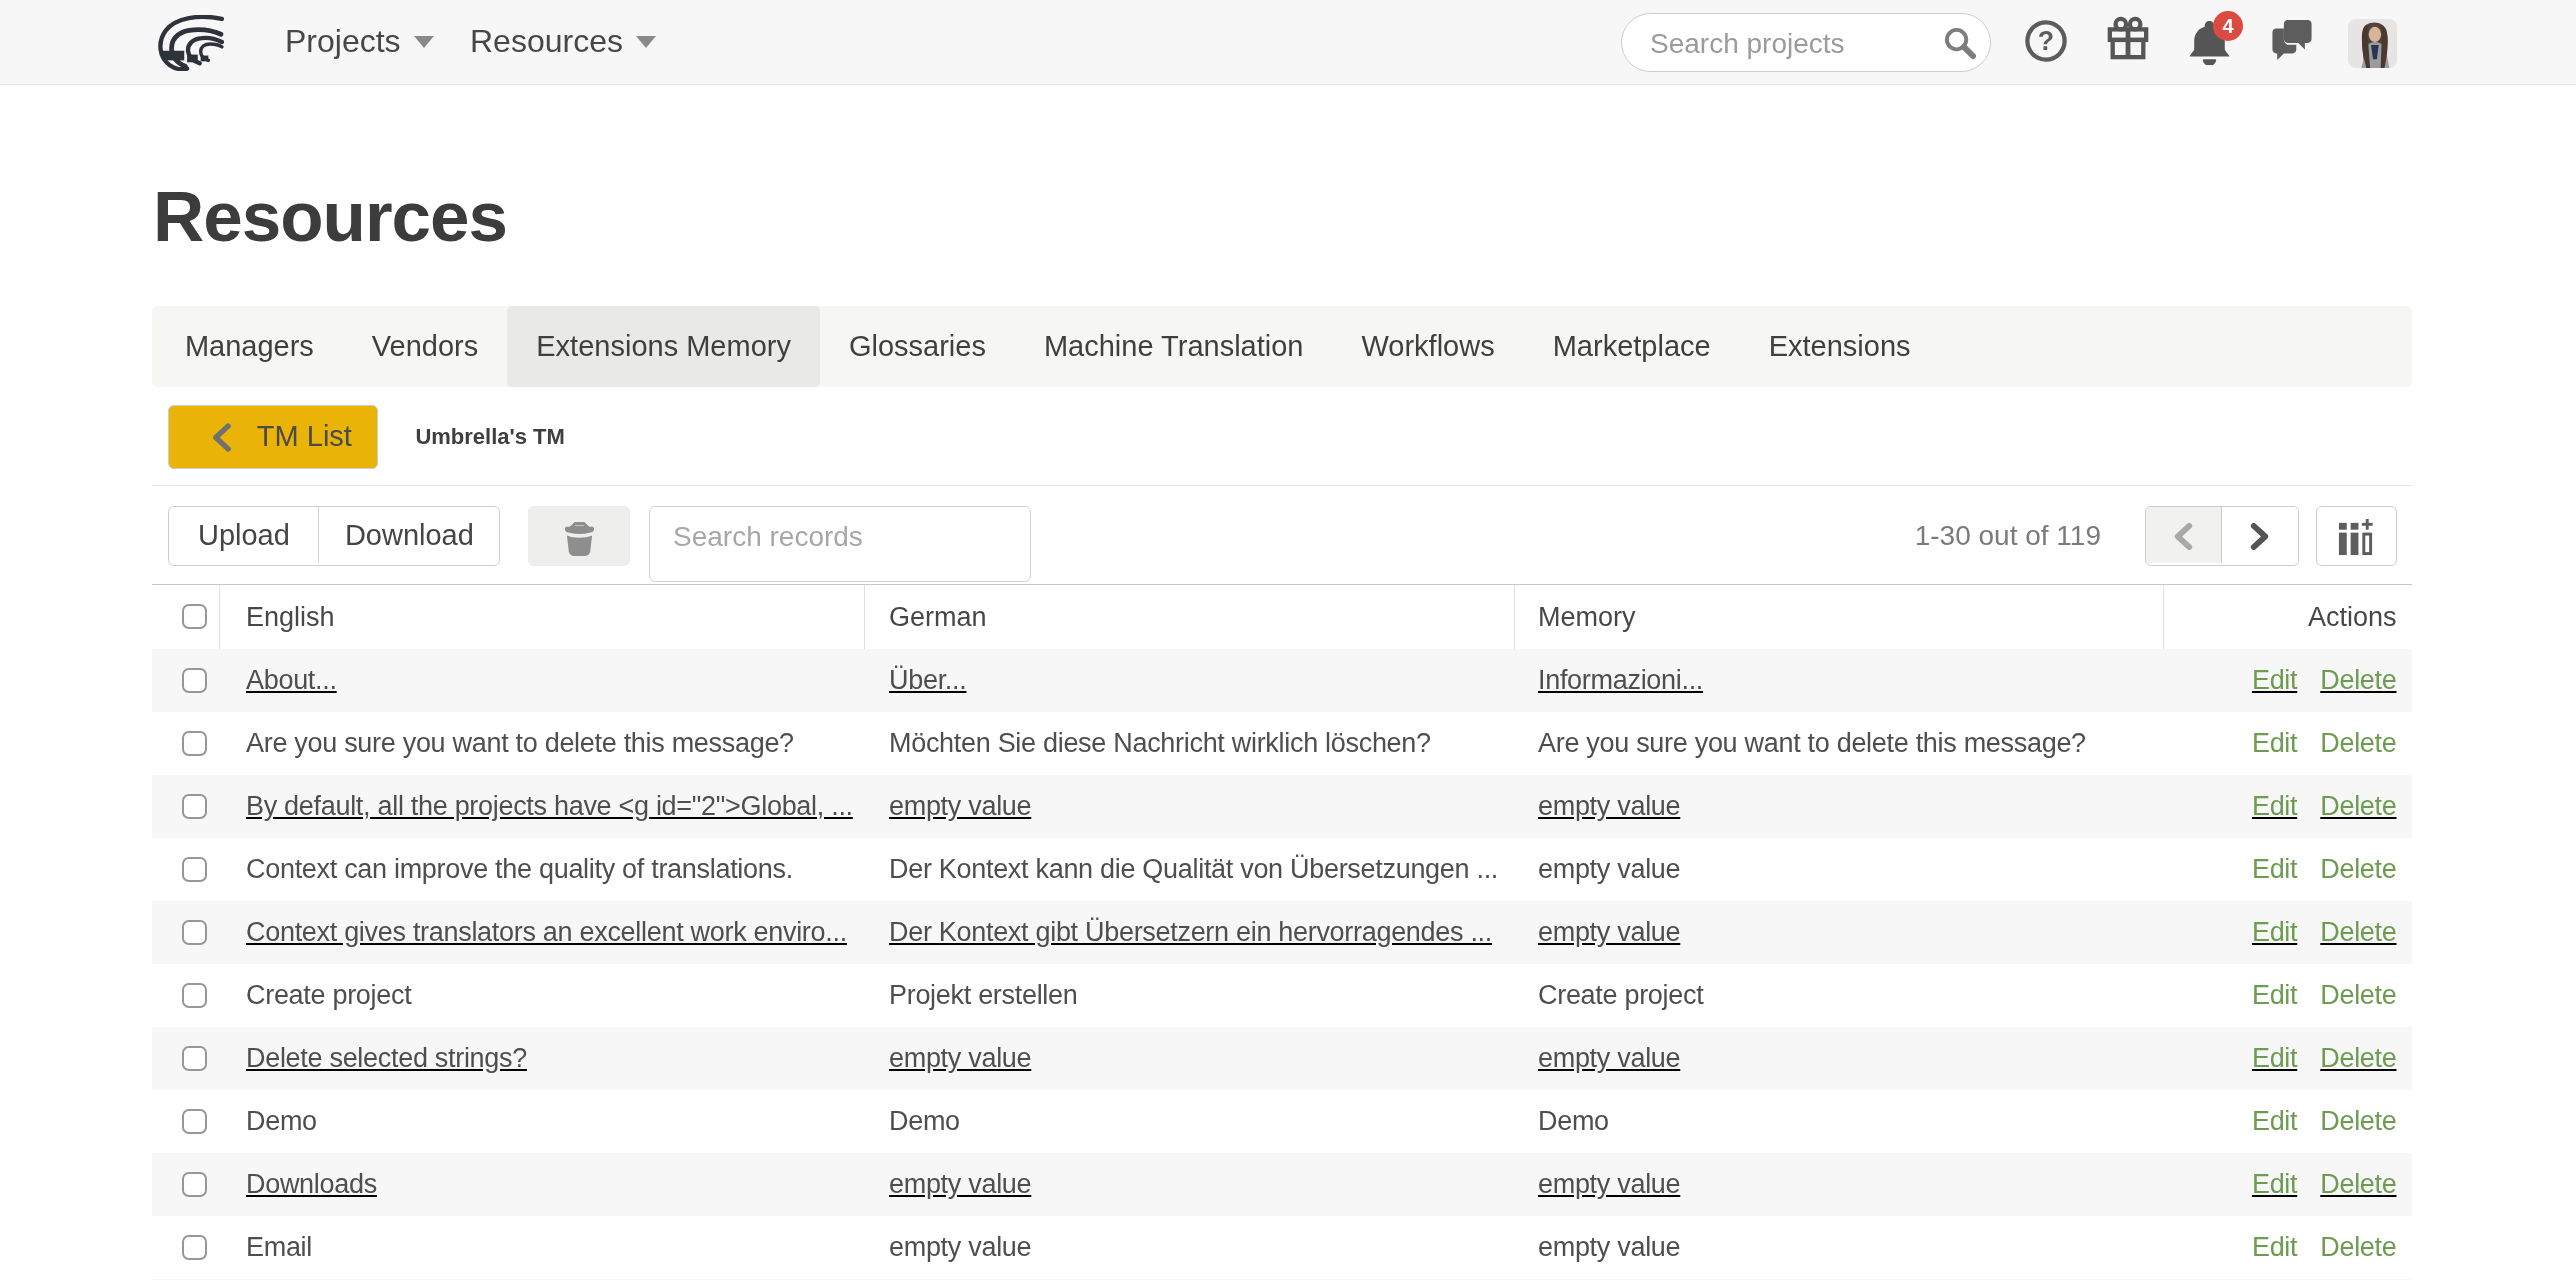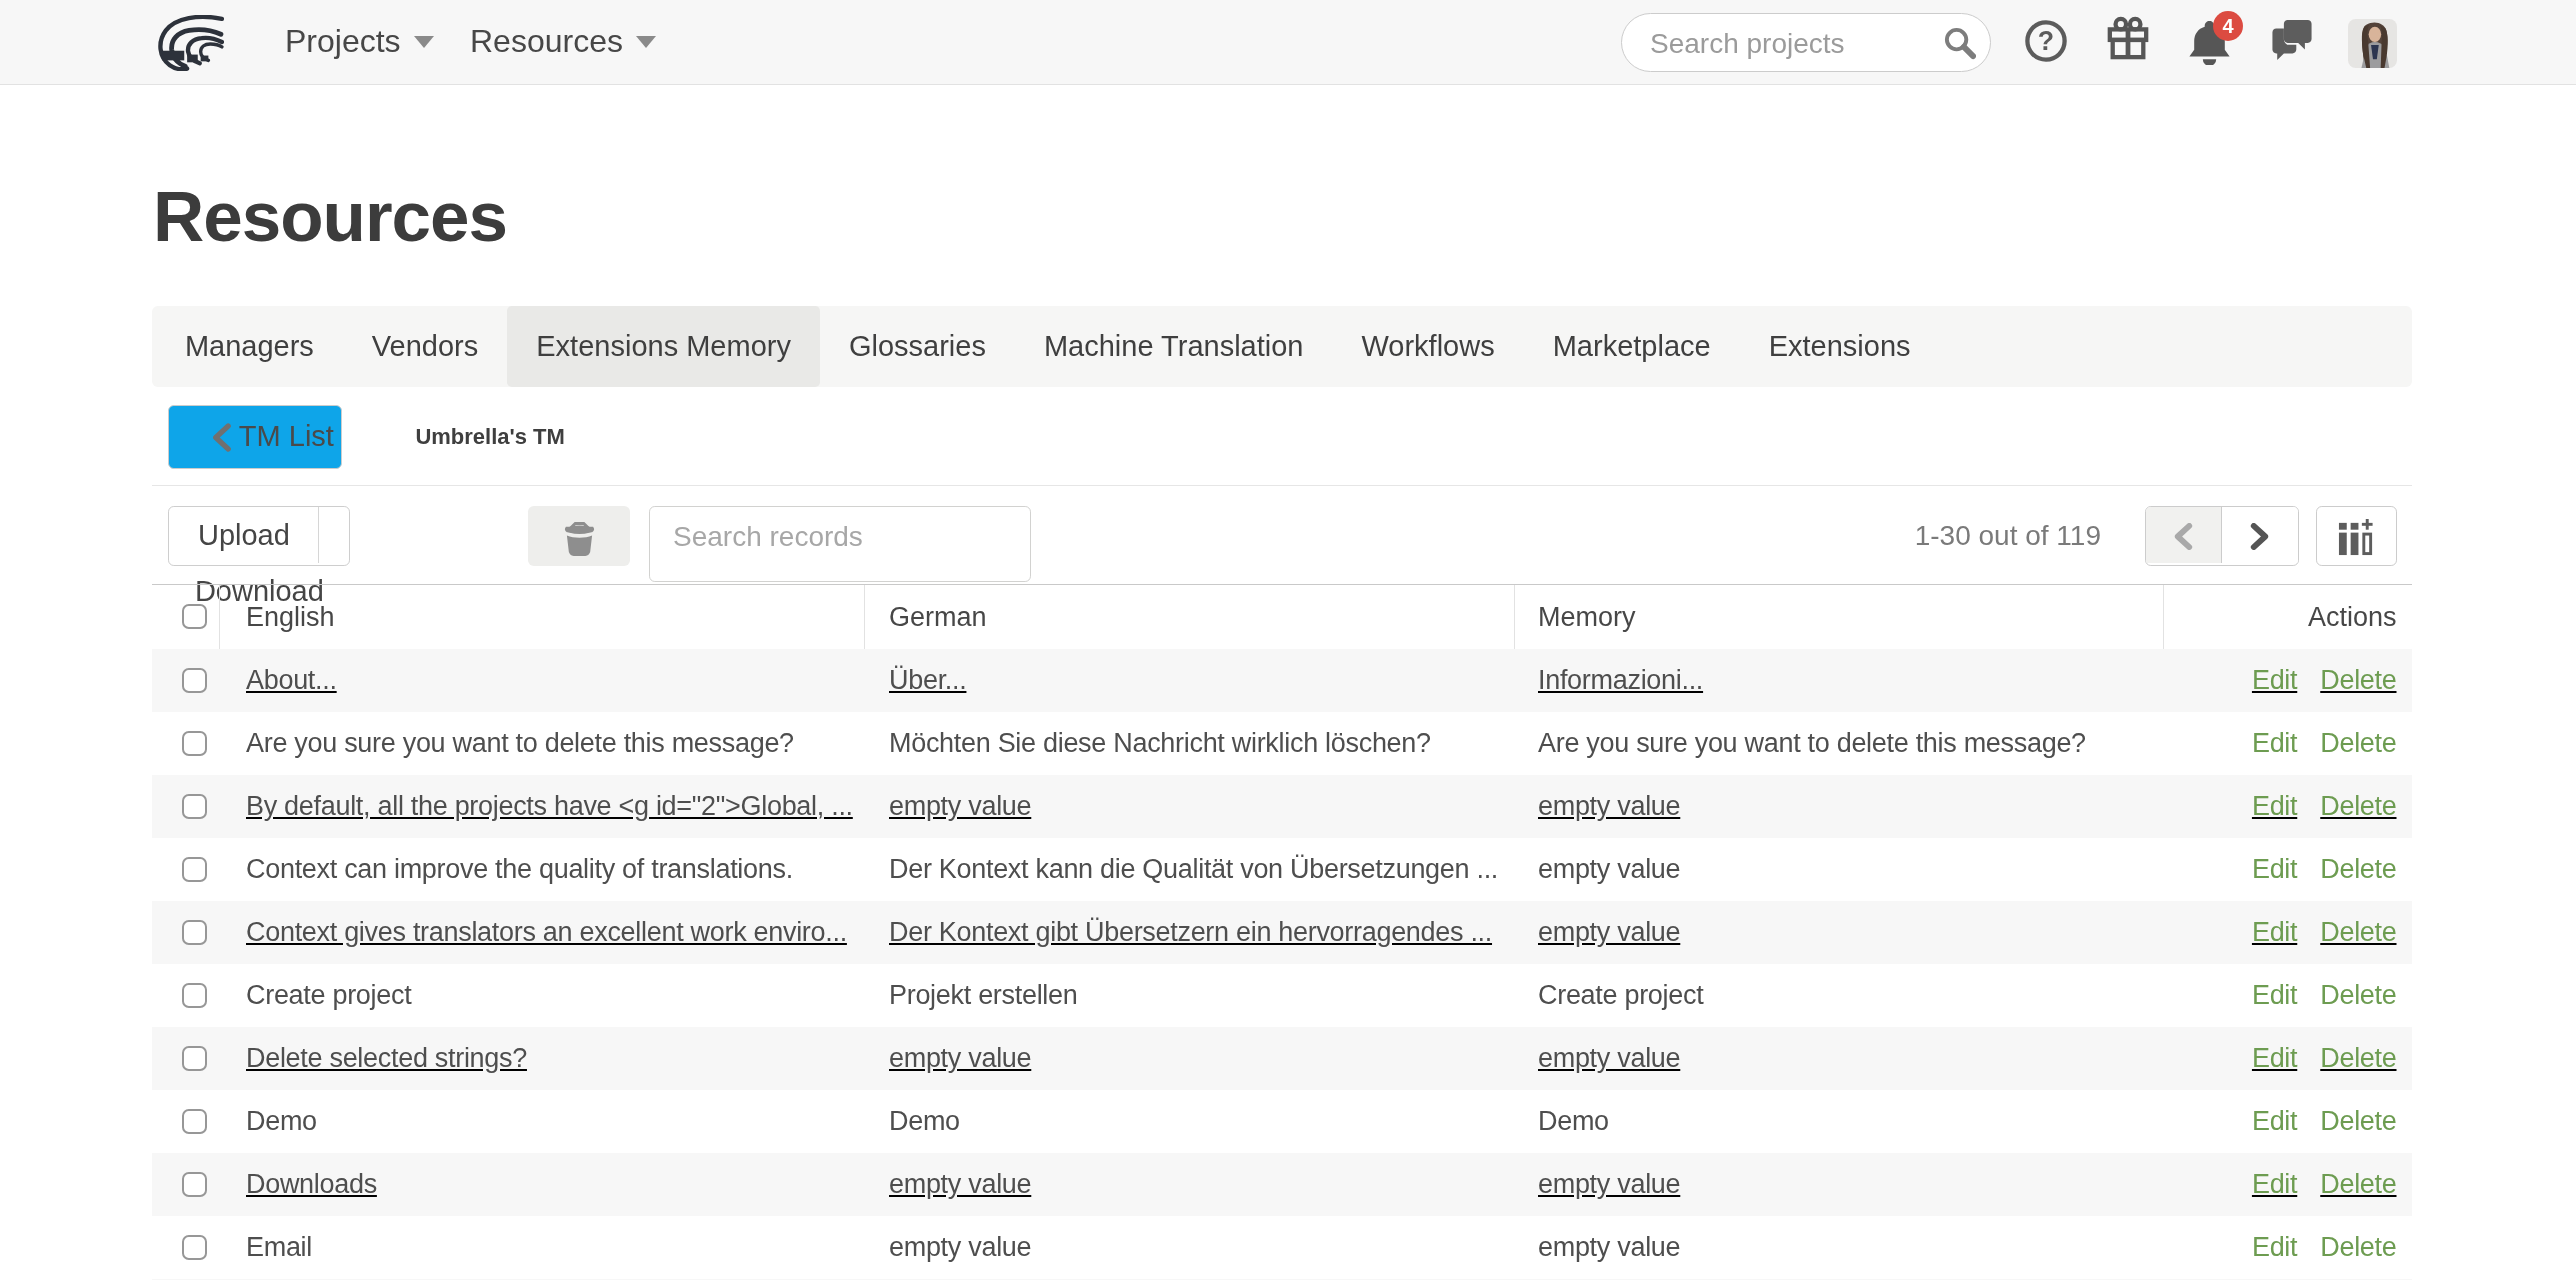--- a/index.html
+++ b/index.html
@@ -15,26 +15,26 @@
 .avatar { position:absolute; left:2348px; top:19.3px; width:49px; height:49px; border-radius:7.7px; overflow:hidden; }
 
 .content { position:relative; width:2260px; margin-left:152px; }
 h1 { font-size:71px; font-weight:700; color:#3c3c3c; letter-spacing:-1px; position:absolute; left:1px; top:91px;}
 
 .tabs { position:absolute; top:221px; left:0; width:2260px; height:81px; background:#f6f6f5; border-radius:5.8px; display:flex; padding-left:3.9px; }
 .tabs a { display:block; height:81px; line-height:81px; padding:0 29px; font-size:29px; color:#3f3f3f; white-space:nowrap; }
 .tabs a.active { background:#e9e9e7; border-radius:4.8px; }
 
 .tmrow { position:absolute; top:320px; left:16.4px; height:64px; }
-.btn-back { display:inline-block; width:174px; height:64px; border:1.9px solid #ccc; border-radius:5.8px; background:#0ea5e9; font-size:29px; color:#4a4a4a; text-align:center; line-height:60px; position:relative; }
+.btn-back { display:inline-block; width:210px; height:64px; border:1.9px solid #ccc; border-radius:5.8px; background:#eab308; font-size:29px; color:#4a4a4a; text-align:center; line-height:60px; position:relative; }
 .tmname { position:absolute; left:247px; top:0; line-height:64px; font-size:22px; font-weight:700; color:#3f3f3f; white-space:nowrap; }
 .hr { position:absolute; top:400px; left:0; width:2260px; border-top:1.9px solid #e6e6e6; }
 
 .toolbar { position:absolute; top:421px; left:0; width:2260px; height:60px; }
-.btngroup { position:absolute; left:16.4px; top:0; height:60px; border:1.9px solid #cecece; border-radius:5.8px; background:#fff; display:flex;flex-direction:column; }
+.btngroup { position:absolute; left:16.4px; top:0; height:60px; border:1.9px solid #cecece; border-radius:5.8px; background:#fff; display:flex; }
 .btngroup .b { height:56px; line-height:56px; font-size:29px; color:#454545; text-align:center; }
 .btngroup .b1 { width:150px; border-right:1.9px solid #d6d6d6; }
 .btngroup .b2 { width:180px; }
 .btn-trash { position:absolute; left:376px; top:0; width:102px; height:60px; background:#eeeeec; border-radius:5.8px; }
 .inp { position:absolute; left:497px; top:0; width:382px; height:76px; border:1.9px solid #d2d2d0; border-radius:5.8px; background:#fff; }
 .inp span { position:absolute; left:23px; top:13.5px; font-size:28px; color:#a7a7a7; }
 .count { position:absolute; right:311px; top:0; line-height:60px; font-size:28px; color:#7a7a7a; }
 .pager { position:absolute; left:1993px; top:0; height:60px; border:1.9px solid #ccc; border-radius:5.8px; display:flex; overflow:hidden; }
 .pager .p { width:76px; height:56px; position:relative; }
 .pager .prev { background:#f1f1ef; border-right:1.9px solid #ccc; }

